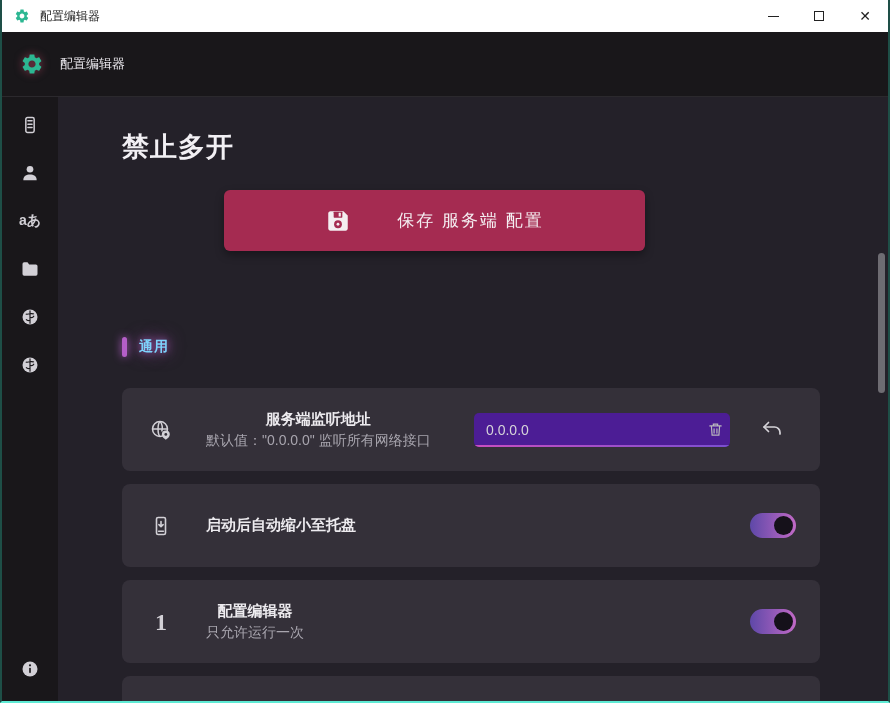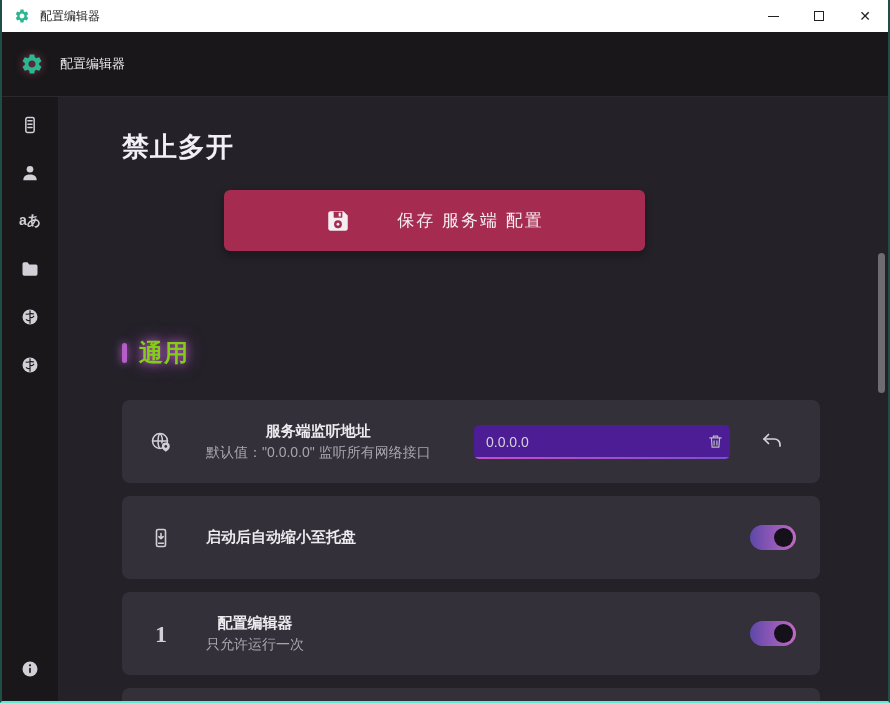--- a/index.html
+++ b/index.html
@@ -37,21 +37,21 @@
   .main { flex:1; position:relative; overflow:hidden; background:#242129; }
   .content { padding-left:64px; width:762px; }
   .page-title { margin-top:33px; font-size:27px; line-height:34px; font-weight:bold; color:#f2f0f4; letter-spacing:1px; }
   .save-btn { margin-top:26px; margin-left:102px; width:421px; height:61px; border:none; border-radius:6px;
               background:#a52b51; color:#f4eef1; font-size:17px; letter-spacing:2px;
               display:flex; align-items:center; justify-content:center; gap:46px; cursor:pointer;
               font-family:"Liberation Sans", sans-serif; box-shadow:0 4px 8px rgba(0,0,0,0.35); }
   .save-btn svg { width:26px; height:26px; }
   .section-header { margin-top:86px; display:flex; align-items:center; gap:12px; }
   .section-bar { width:5px; height:20px; border-radius:3px; background:#b55fc8; box-shadow:0 0 8px #b55fc8; }
-  .section-title { font-size:24px; font-weight:bold; color:#84cc16; letter-spacing:1px;
+  .section-title { font-size:14px; font-weight:bold; color:#7dd3fc; letter-spacing:1px;
                    text-shadow:0 0 10px rgba(187,97,204,0.9), 0 0 18px rgba(187,97,204,0.55); }
   .cards { margin-top:31px; width:698px; display:flex; flex-direction:column; gap:13px; }
   .card { height:83px; background:#343039; border-radius:8px; display:flex; align-items:center;
           padding:0 24px 0 26px; }
   .card.partial { height:40px; border-radius:8px; }
   .card-icon { width:26px; display:flex; justify-content:center; color:#d2d0d6; margin-right:32px; flex:0 0 26px; }
   .card-icon svg { width:24px; height:24px; }
   .card-icon .one { font-family:"Liberation Serif", serif; font-weight:bold; font-size:24px; color:#d2d0d6; line-height:24px; }
   .card-text { display:flex; flex-direction:column; gap:3px;align-items:center; }
   .card-title { font-size:15px; font-weight:bold; color:#edebef; }

